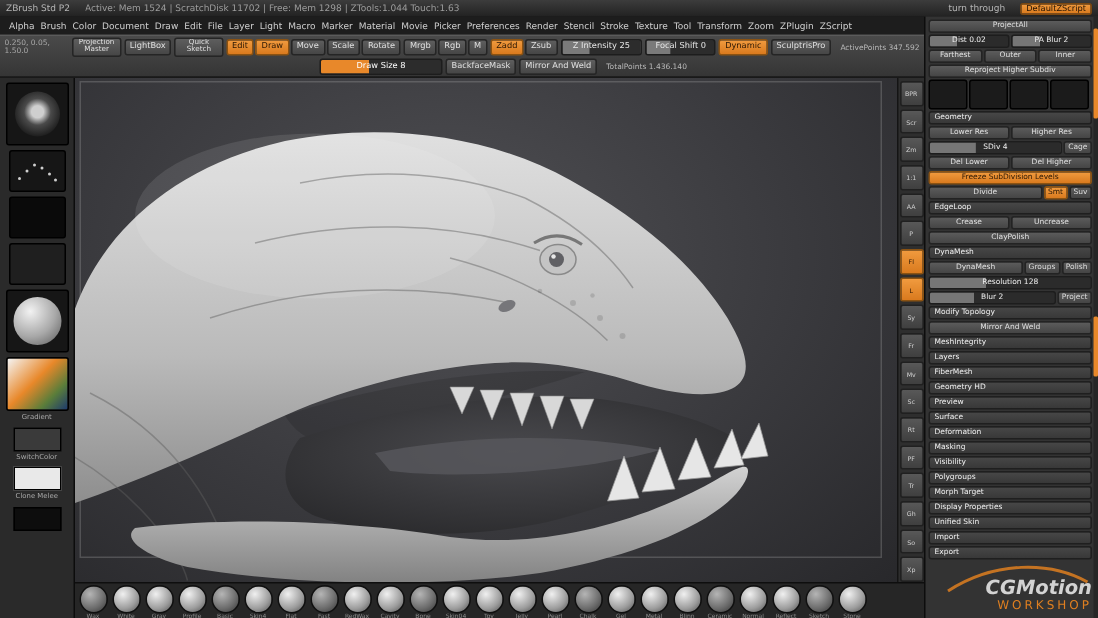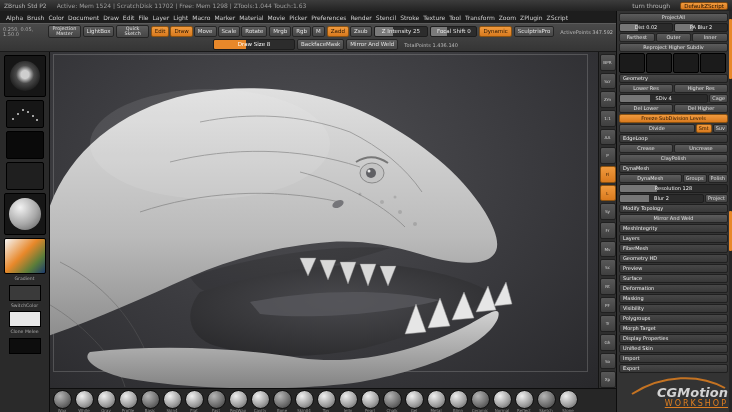--- a/index.html
+++ b/index.html
@@ -89,21 +89,21 @@
     border-top:1px solid #0e0e0e;display:flex;gap:2px;padding:1px 2px;box-sizing:border-box;}
   .sph{width:20px;text-align:center;flex:0 0 auto;}
   .sphere{width:17px;height:17px;margin:0 auto;border-radius:50%;border:1px solid #101010;
     background:radial-gradient(circle at 35% 30%,#f0f0f0,#9c9c9c 60%,#4e4e4e 100%);}
   .sphere.dk{background:radial-gradient(circle at 35% 30%,#b5b5b5,#6b6b6b 60%,#333 100%);}
   .sph .lbl{font-size:4px;color:#8f8f8f;line-height:4px;white-space:nowrap;overflow:hidden;}
   
   .wm{position:absolute;right:4px;bottom:4px;text-align:right;z-index:9;opacity:.95;}
   .wm svg{position:absolute;right:0;bottom:10px;}
   .wm .l1{font-size:13px;font-weight:bold;font-style:italic;color:#dcdcdc;line-height:13px;position:relative;}
-  .wm .l2{font-size:8px;letter-spacing:2px;color:#e8831f;line-height:9px;position:relative;text-decoration:underline;}
+  .wm .l2{font-size:8px;letter-spacing:2px;color:#e8831f;line-height:9px;position:relative;}
 </style>
 </head>
 <body>
 
 <div class="stage">
 
   <div class="titlebar">
     <span>ZBrush Std P2</span>
     <span class="tcenter">Active: Mem 1524 | ScratchDisk 11702 | Free: Mem 1298 | ZTools:1.044 Touch:1.63</span>
     <span>turn through</span>

